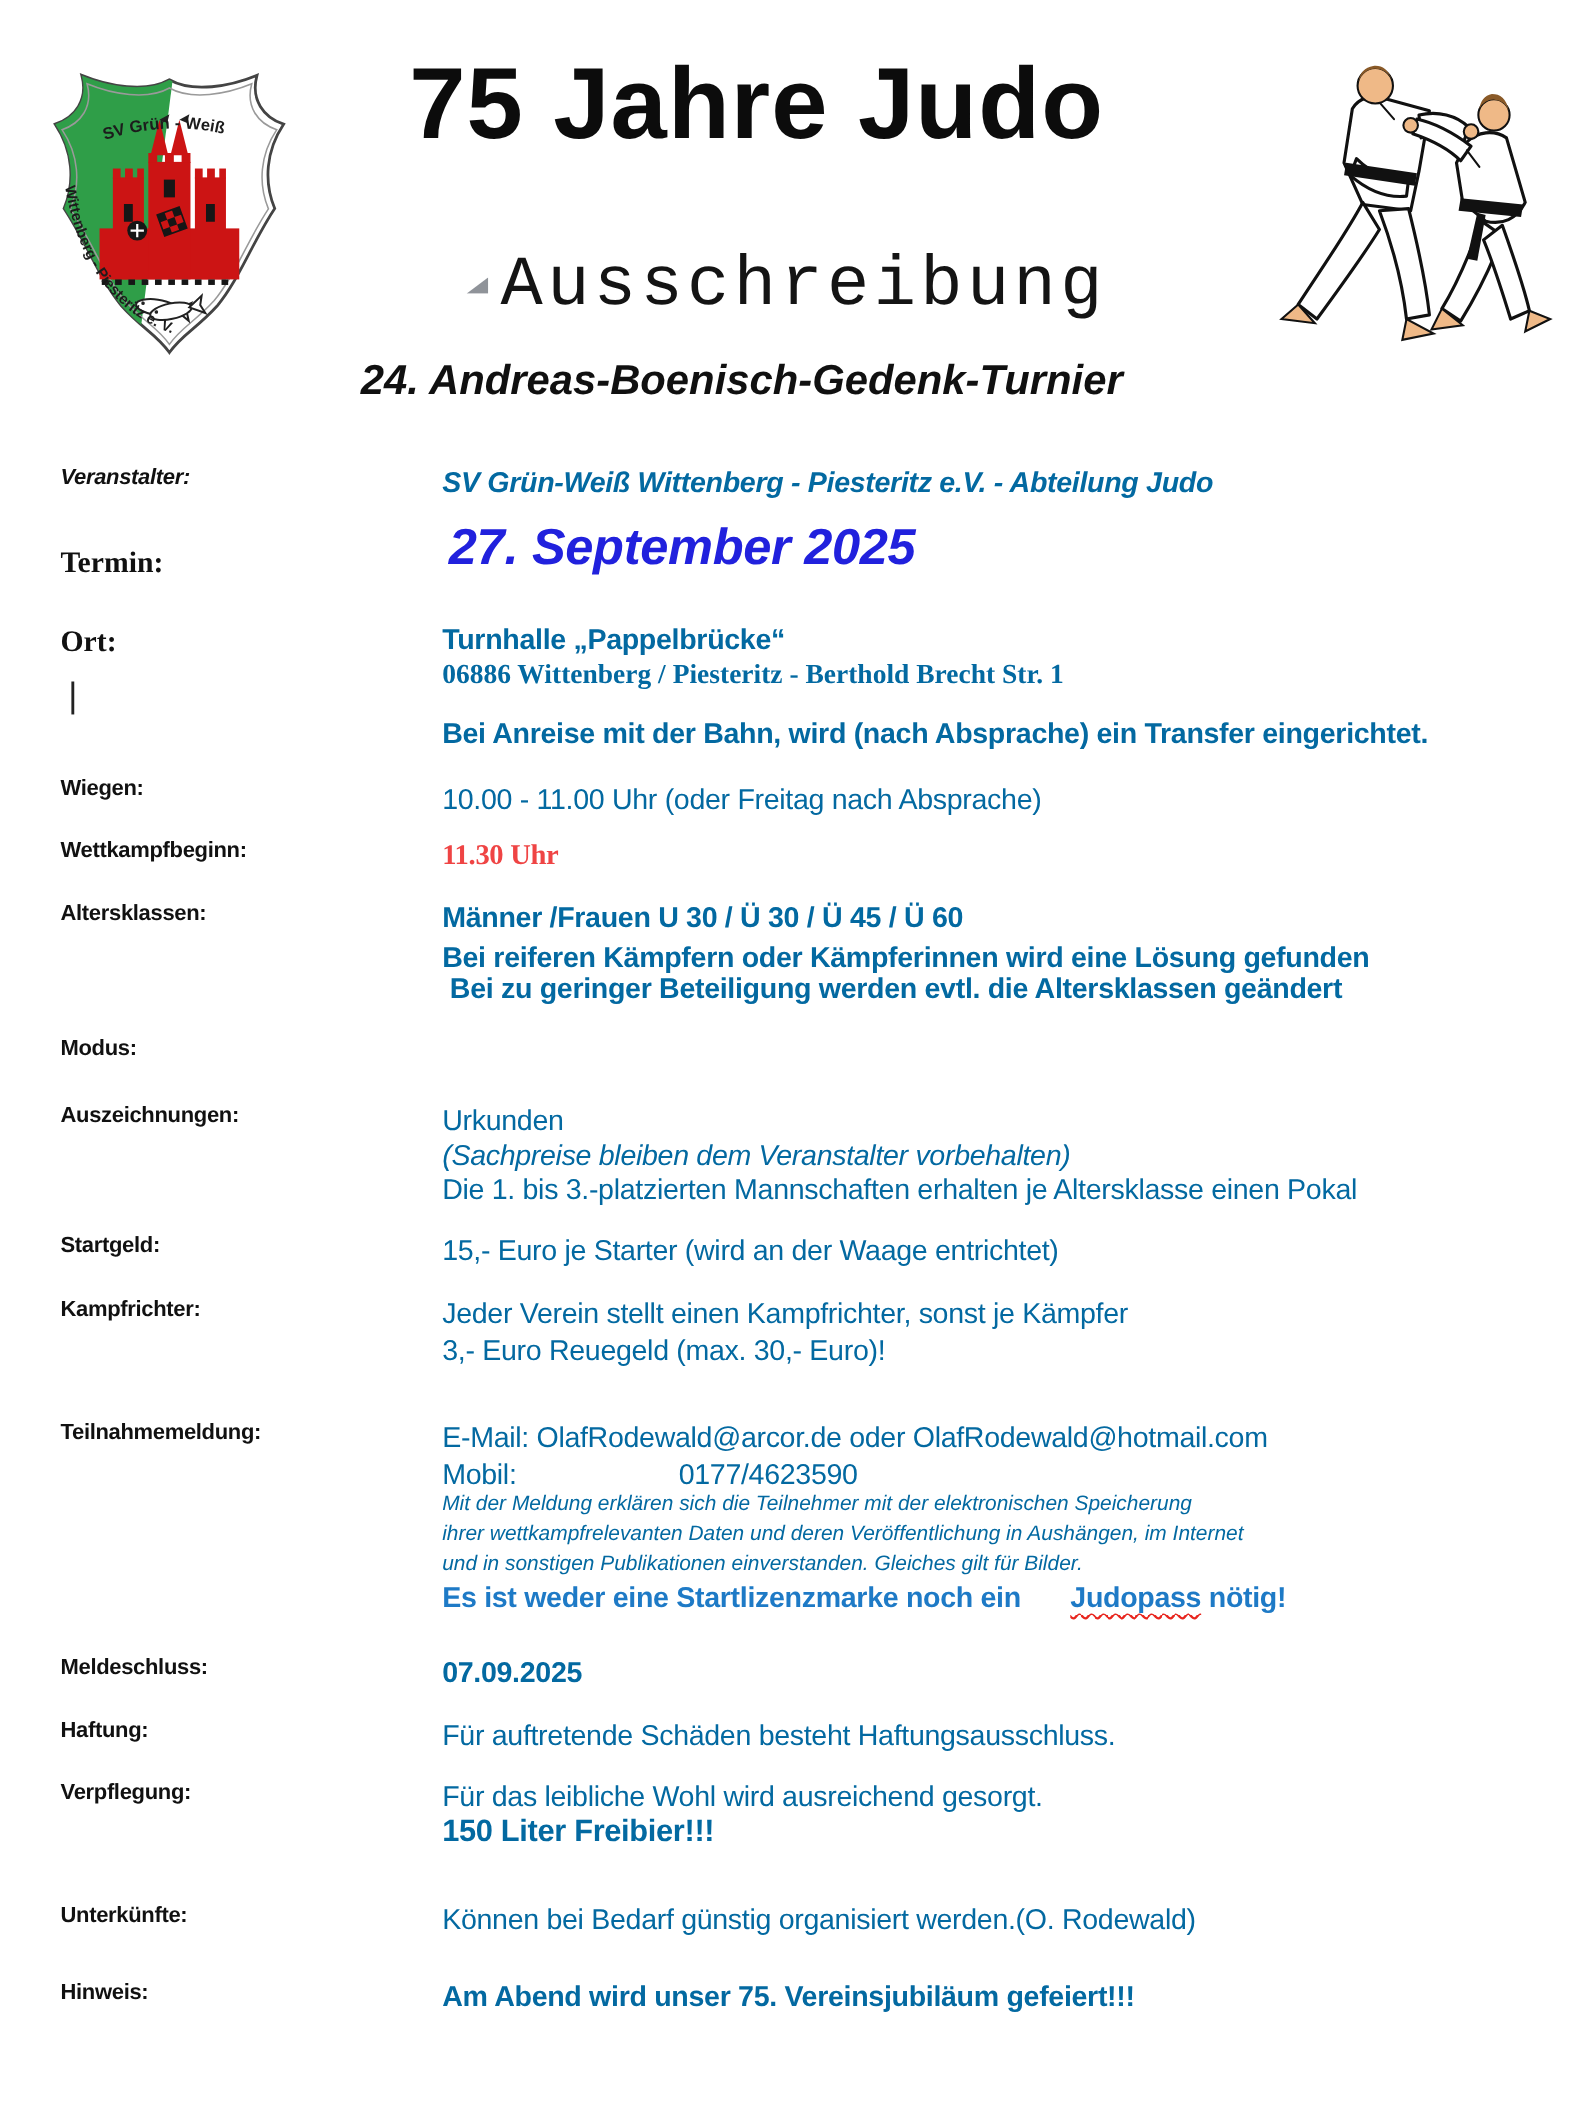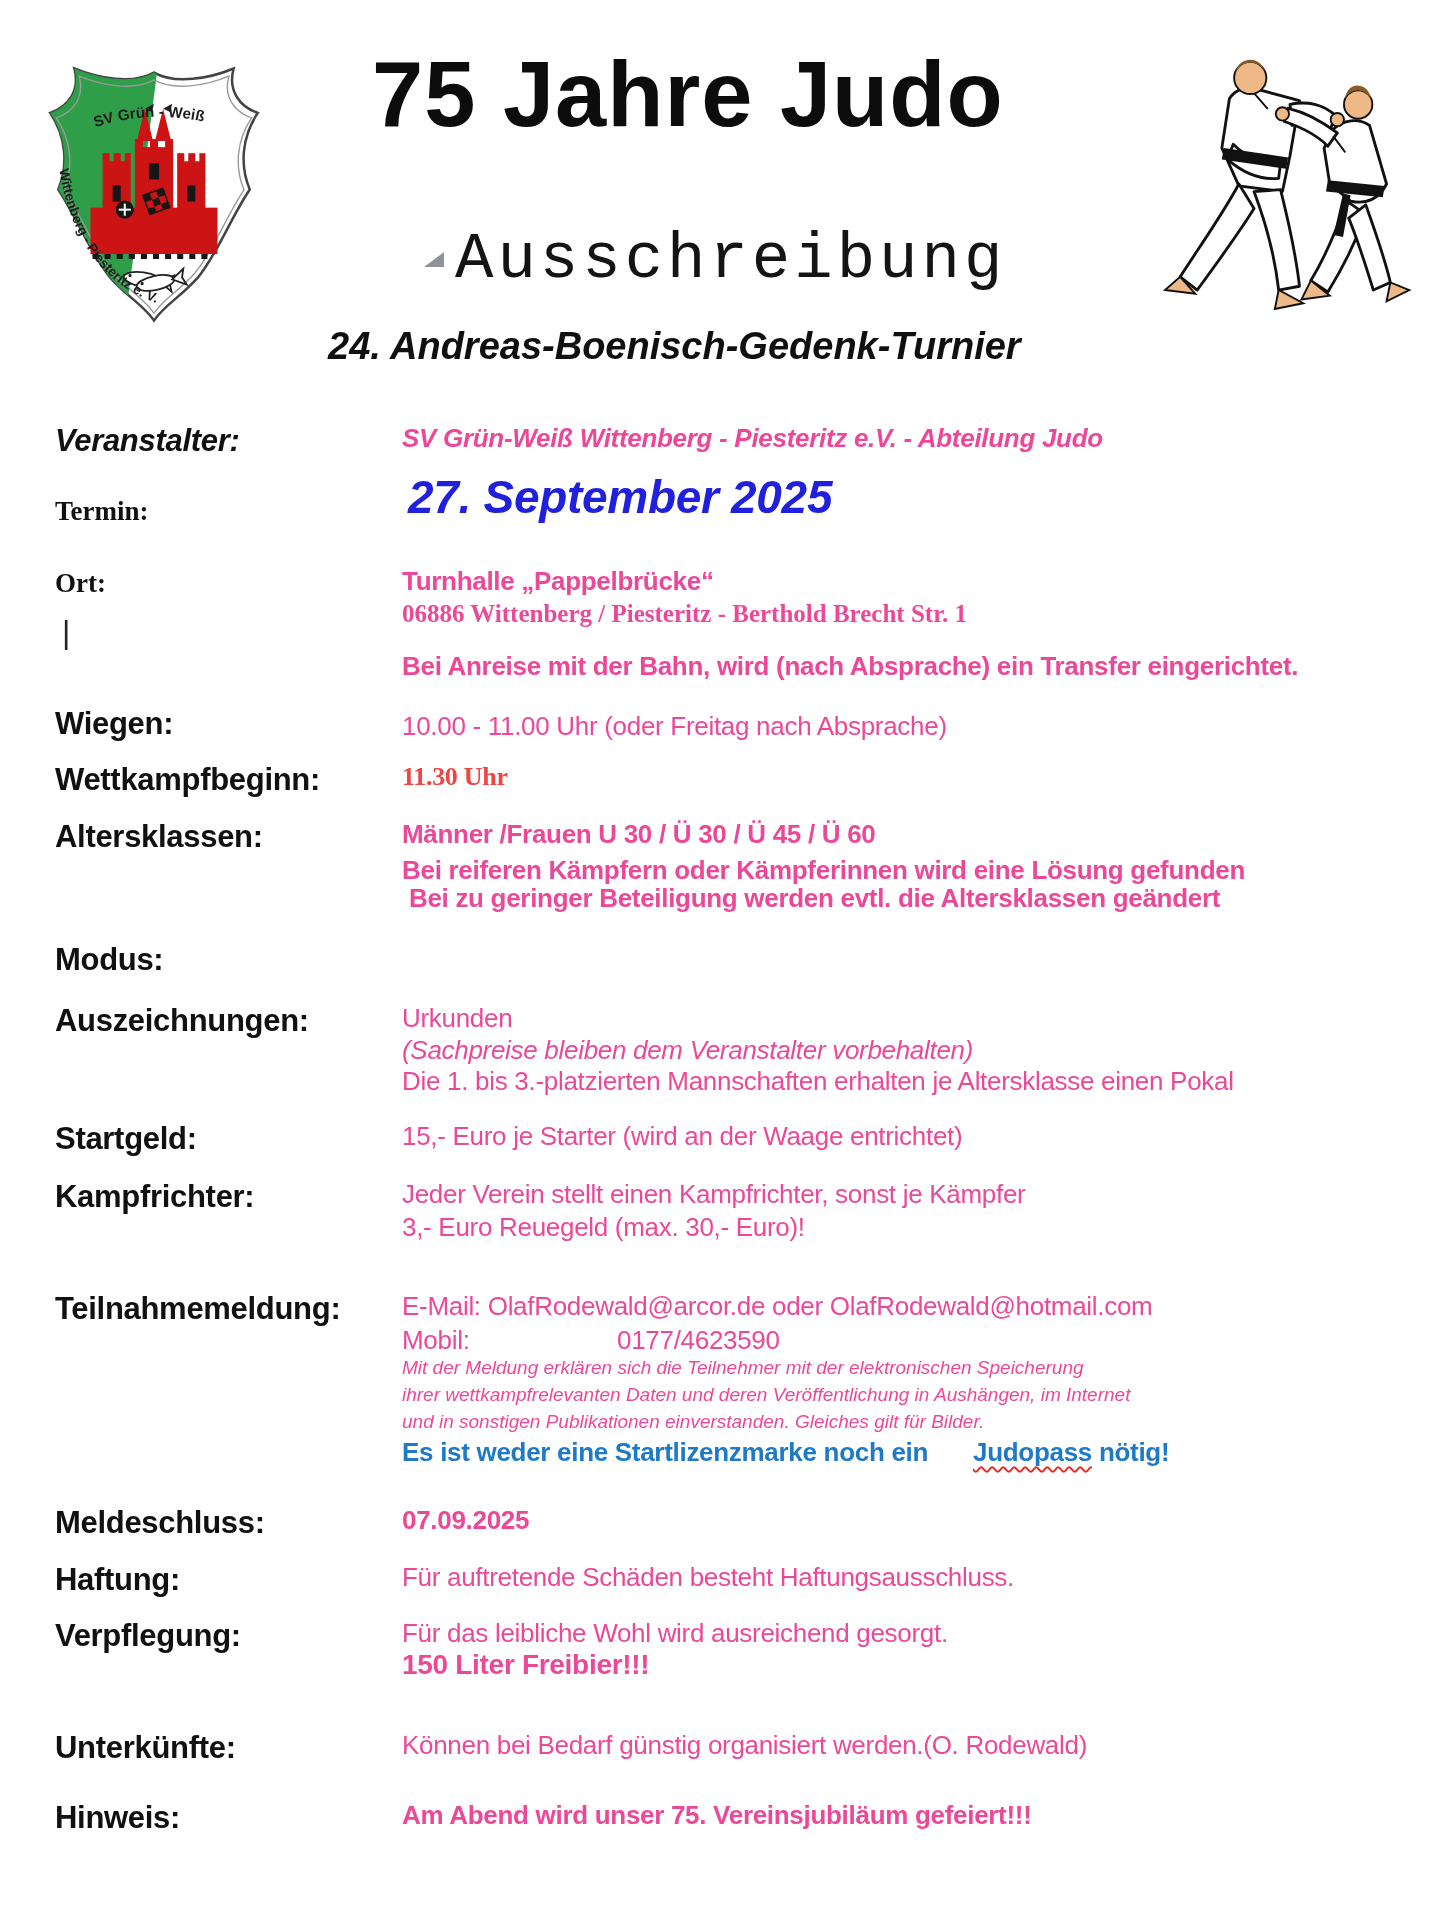--- a/index.html
+++ b/index.html
@@ -8,24 +8,24 @@
   
   .main-title{position:absolute;left:372px;top:48px;font-family:Liberation Sans, sans-serif;
               font-weight:bold;font-size:92px;letter-spacing:1px;color:#0c0c0c;line-height:1;}
   .subtitle{position:absolute;left:455px;top:228px;font-family:Liberation Mono, monospace;
             font-size:64px;letter-spacing:4px;color:#141414;line-height:1;}
   .tri{position:absolute;left:424px;top:252px;width:20px;height:15px;background:#8f9399;
        clip-path:polygon(0 100%,100% 0,100% 100%);}
   .tourney{position:absolute;left:328px;top:326px;font-weight:bold;font-style:italic;
            font-size:38px;color:#101010;line-height:1.1;}
   
-  .lbl{position:absolute;left:55px;font-weight:bold;font-size:31px;letter-spacing:-0.3px;color:#111;white-space:pre;}
+  .lbl{position:absolute;left:55px;font-weight:bold;font-size:20px;letter-spacing:-0.3px;color:#111;white-space:pre;}
   .lbl-serif{font-family:"Liberation Serif",serif;font-size:27px;letter-spacing:0;}
   .lbl-ital{font-style:italic;}
-  .ln{position:absolute;left:402px;font-size:26px;letter-spacing:-0.3px;color:#ec4899;white-space:pre;}
+  .ln{position:absolute;left:402px;font-size:26px;letter-spacing:-0.3px;color:#0369a1;white-space:pre;}
   .b{font-weight:bold;}
   .i{font-style:italic;}
   .serif{font-family:"Liberation Serif",serif;font-size:25px;letter-spacing:0;}
   .small{font-size:19px;letter-spacing:0;}
   .date-big{left:408px;font-size:46px;font-weight:bold;font-style:italic;color:#2121dd;}
   .blue-time{color:#ef4444;font-weight:bold;font-family:Liberation Serif, serif;}
   .notice{color:#1e7ac6;font-weight:bold;}
   .squiggle{text-decoration-line:underline;text-decoration-style:wavy;
             text-decoration-color:#e8261f;text-decoration-thickness:2px;text-underline-offset:5px;margin-left:38px;}
   .freibier{font-size:28px;font-weight:bold;}

